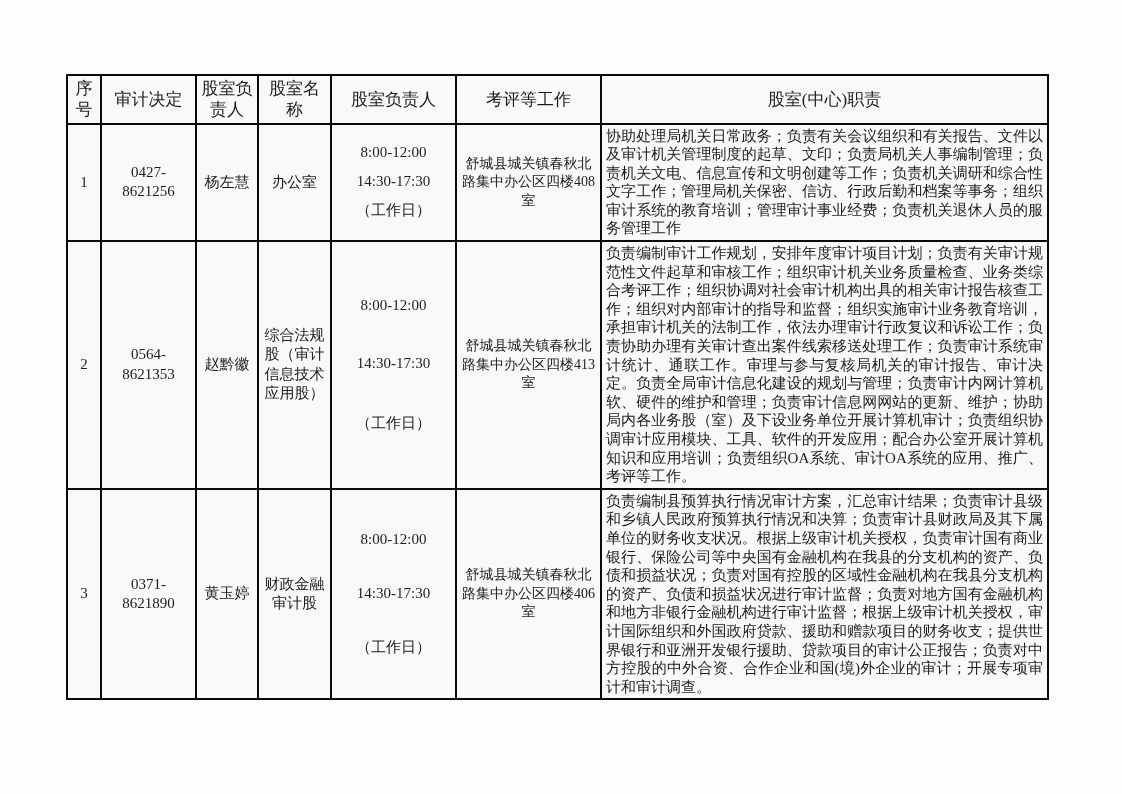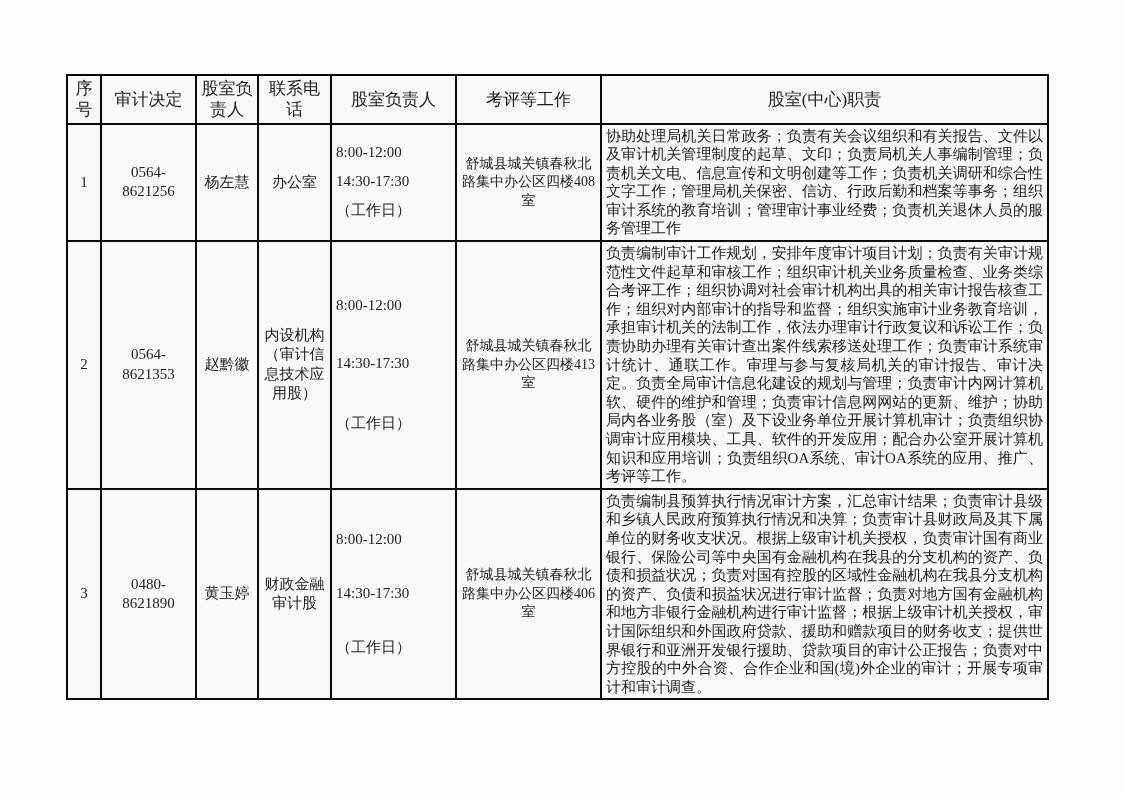--- a/index.html
+++ b/index.html
@@ -52,21 +52,21 @@
     line-height: 1.3;
   }
   td.c-hours {
     vertical-align: middle;
     padding: 0;
   }
   .hours-box {
     display: flex;
     flex-direction: column;
     justify-content: space-evenly;
-    align-items: flex-start;
+    align-items: center;
     font-size: 15px;
   }
   .hours-box.h-r1 { height: 99px; }
   .hours-box.h-r2 { height: 218px; }
   .hours-box.h-r3 { height: 200px; }
   td.c-address {
     font-size: 14px;
     text-align: center;
     vertical-align: middle;
     line-height: 1.32;
@@ -99,62 +99,62 @@
       <col style="width:125px">
       <col style="width:145px">
       <col style="width:447px">
     </colgroup>
 
     <tbody>
         <tr class="hdr-row">
       <th class="hdr">序号</th>
       <th class="hdr">审计决定</th>
       <th class="hdr">股室负责人</th>
-      <th class="hdr">联系电话</th>
+      <th class="hdr">股室名称</th>
       <th class="hdr">股室负责人</th>
       <th class="hdr">考评等工作</th>
       <th class="hdr">股室(中心)职责</th>
     </tr>
 
 
     <tr class="row-1">
       <td class="c-center">1</td>
-      <td class="c-center">0564-8621256</td>
+      <td class="c-center">0427-8621256</td>
       <td class="c-center">杨左慧</td>
       <td class="c-center">办公室</td>
       <td class="c-hours">
         <div class="hours-box h-r1">
           <div>8:00-12:00</div>
           <div>14:30-17:30</div>
           <div>（工作日）</div>
         </div>
       </td>
       <td class="c-address">舒城县城关镇春秋北路集中办公区四楼408室</td>
       <td class="c-duties">协助处理局机关日常政务；负责有关会议组织和有关报告、文件以及审计机关管理制度的起草、文印；负责局机关人事编制管理；负责机关文电、信息宣传和文明创建等工作；负责机关调研和综合性文字工作；管理局机关保密、信访、行政后勤和档案等事务；组织审计系统的教育培训；管理审计事业经费；负责机关退休人员的服务管理工作</td>
     </tr>
 
     <tr class="row-2">
       <td class="c-center">2</td>
       <td class="c-center">0564-8621353</td>
       <td class="c-center">赵黔徽</td>
-      <td class="c-center">内设机构（审计信息技术应用股）</td>
+      <td class="c-center">综合法规股（审计信息技术应用股）</td>
       <td class="c-hours">
         <div class="hours-box h-r2">
           <div>8:00-12:00</div>
           <div>14:30-17:30</div>
           <div>（工作日）</div>
         </div>
       </td>
       <td class="c-address">舒城县城关镇春秋北路集中办公区四楼413室</td>
       <td class="c-duties">负责编制审计工作规划，安排年度审计项目计划；负责有关审计规范性文件起草和审核工作；组织审计机关业务质量检查、业务类综合考评工作；组织协调对社会审计机构出具的相关审计报告核查工作；组织对内部审计的指导和监督；组织实施审计业务教育培训，承担审计机关的法制工作，依法办理审计行政复议和诉讼工作；负责协助办理有关审计查出案件线索移送处理工作；负责审计系统审计统计、通联工作。审理与参与复核局机关的审计报告、审计决定。负责全局审计信息化建设的规划与管理；负责审计内网计算机软、硬件的维护和管理；负责审计信息网网站的更新、维护；协助局内各业务股（室）及下设业务单位开展计算机审计；负责组织协调审计应用模块、工具、软件的开发应用；配合办公室开展计算机知识和应用培训；负责组织OA系统、审计OA系统的应用、推广、考评等工作。</td>
     </tr>
 
     <tr class="row-3">
       <td class="c-center">3</td>
-      <td class="c-center">0480-8621890</td>
+      <td class="c-center">0371-8621890</td>
       <td class="c-center">黄玉婷</td>
       <td class="c-center">财政金融审计股</td>
       <td class="c-hours">
         <div class="hours-box h-r3">
           <div>8:00-12:00</div>
           <div>14:30-17:30</div>
           <div>（工作日）</div>
         </div>
       </td>
       <td class="c-address">舒城县城关镇春秋北路集中办公区四楼406室</td>

